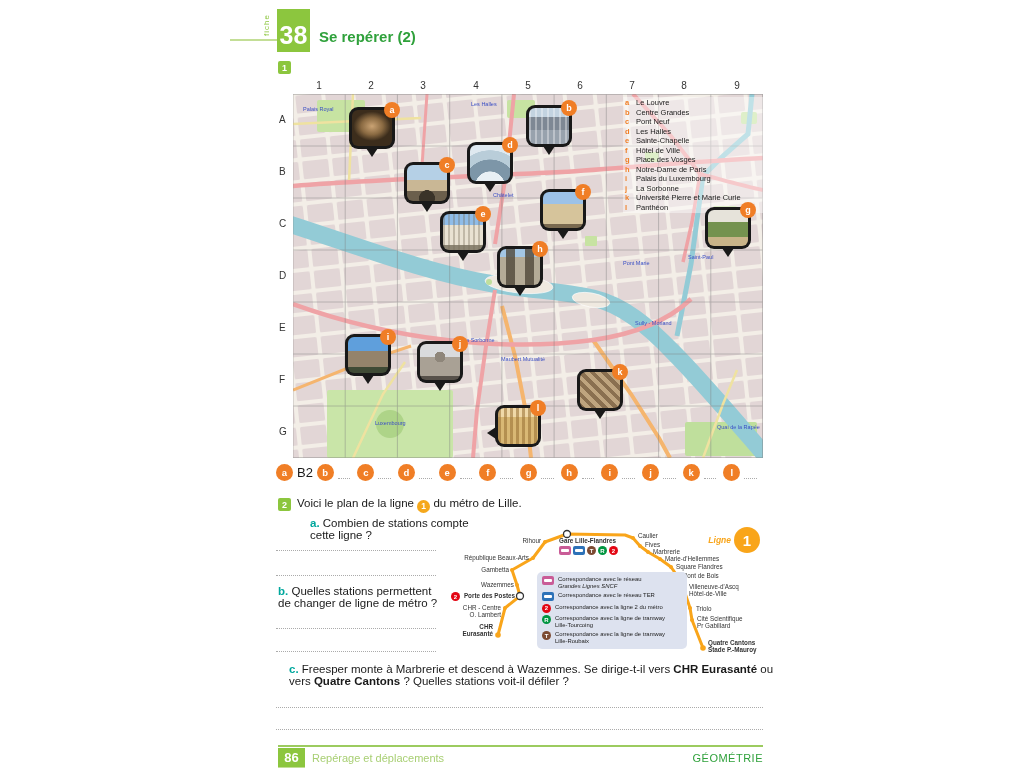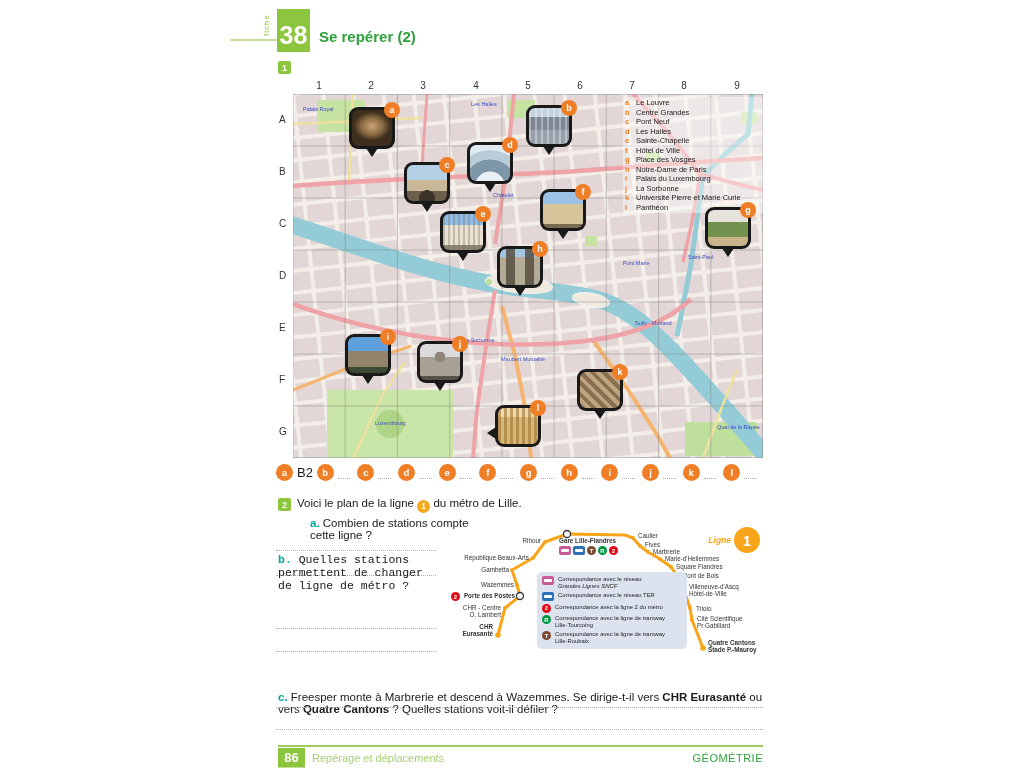--- a/index.html
+++ b/index.html
@@ -376,21 +376,21 @@
     </span>
   </div>
 
   <div class="abs qtext" style="left:278px;top:517px;width:175px;margin-left:32px;">
     <span class="sub-label">a.</span>
     <span>Combien de stations compte cette ligne ?</span>
   </div>
   <div class="ans-line" style="left:276px;top:550px;width:160px;"></div>
   <div class="ans-line" style="left:276px;top:575px;width:160px;"></div>
 
-  <div class="abs qtext" style="left:278px;top:553px;width:162px;font-family:Liberation Mono, monospace;">
+  <div class="abs qtext" style="left:278px;top:585px;width:162px;">
     <span class="sub-label">b.</span>
     <span>Quelles stations permettent de changer de ligne de métro ?</span>
   </div>
   <div class="ans-line" style="left:276px;top:628px;width:160px;"></div>
   <div class="ans-line" style="left:276px;top:651px;width:160px;"></div>
 
   <div class="metro">
     <svg width="333" height="142" viewBox="0 0 333 142" style="position:absolute;left:0;top:0;">
       <polyline points="61,113 68,86 83,74 80,63 75,48 96,36 108,20 130,12 188,13 196,16 203,24 211,30 223,37 234,45 241,55 247,68 253,86 255,98 266,126" fill="none" stroke="#F9A51A" stroke-width="3" stroke-linejoin="round" stroke-linecap="round"></polyline>
       <g fill="#F9A51A">
@@ -479,21 +479,21 @@
         <span class="circ c-grn">R</span>
         <span class="lg-txt"><span>Correspondance avec la ligne de tramway</span><br><span class="lg-l2">Lille-Tourcoing</span></span>
       </div>
       <div class="lg-row">
         <span class="circ c-brn">T</span>
         <span class="lg-txt"><span>Correspondance avec la ligne de tramway</span><br><span class="lg-l2">Lille-Roubaix</span></span>
       </div>
     </div>
   </div>
 
-  <div class="abs qtext" style="left:278px;top:663px;width:487px;margin-top:28px;">
+  <div class="abs qtext" style="left:289px;top:663px;width:487px;">
     <span class="sub-label">c.</span>
     <span>Freesper monte à Marbrerie et descend à Wazemmes. Se dirige-t-il vers </span><b>CHR Eurasanté</b><span> ou vers </span><b>Quatre Cantons</b><span> ? Quelles stations voit-il défiler ?</span>
   </div>
   <div class="ans-line" style="left:276px;top:707px;width:487px;"></div>
   <div class="ans-line" style="left:276px;top:729px;width:487px;"></div>
 
   <div class="foot-line"></div>
   <div class="foot-num">86</div>
   <div class="foot-chap">Repérage et déplacements</div>
   <div class="foot-dom">GÉOMÉTRIE</div>

